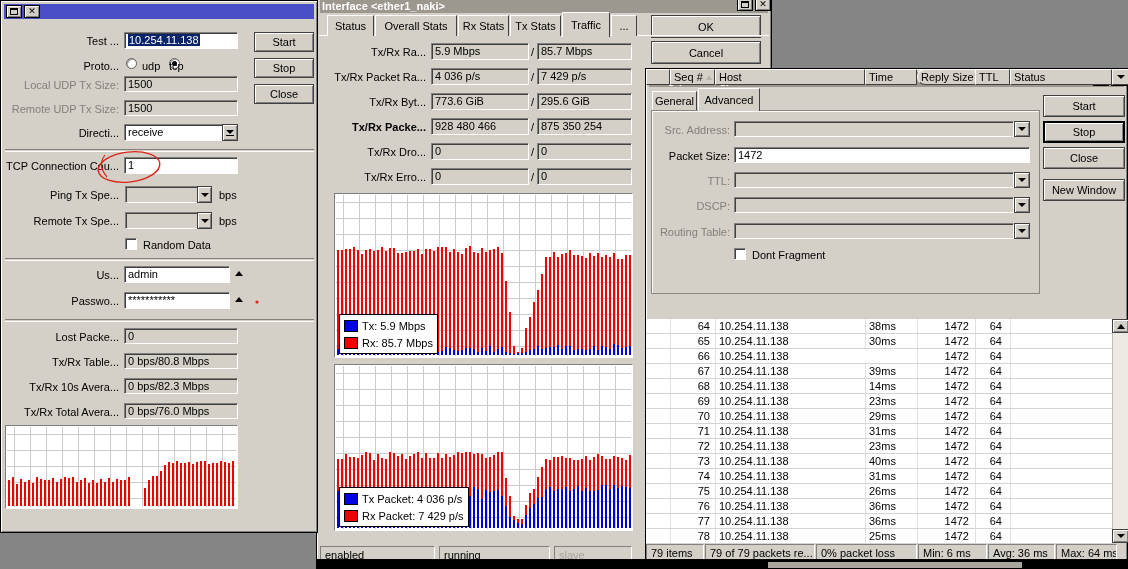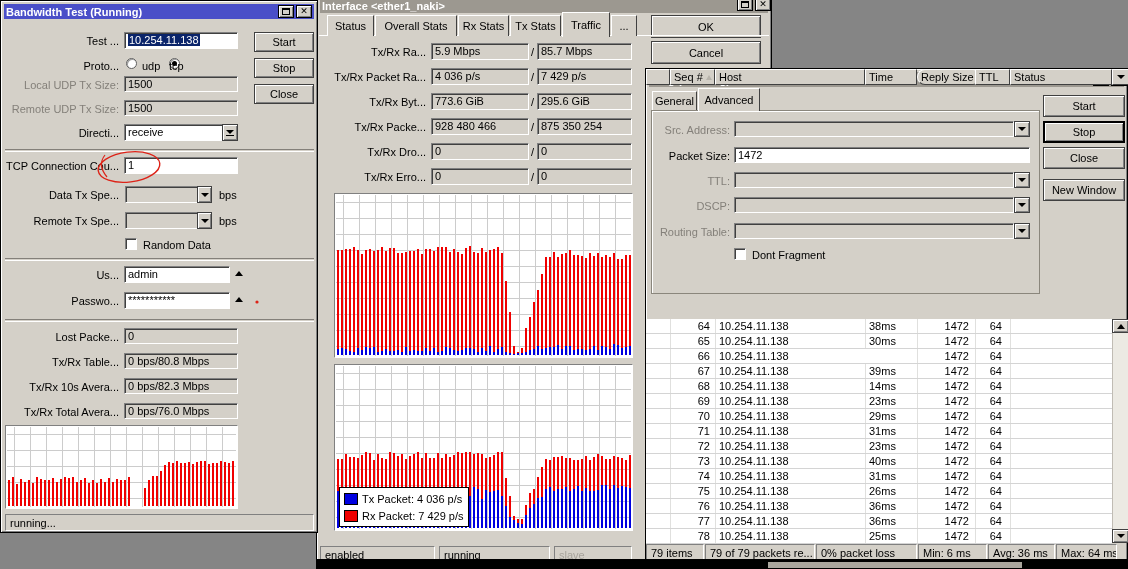--- a/index.html
+++ b/index.html
@@ -118,21 +118,21 @@
         <div class="txt" style="left: 214px; top: 51px;">/</div>
         <div class="fld dis" style="left: 220px; top: 48px; width: 95px; height: 17px;">85.7 Mbps</div>
         <div class="lbl" style="left: 2px; top: 76px; width: 107px;">Tx/Rx Packet Ra...</div>
         <div class="fld dis" style="left: 114px; top: 73px; width: 98px; height: 17px;">4 036 p/s</div>
         <div class="txt" style="left: 214px; top: 76px;">/</div>
         <div class="fld dis" style="left: 220px; top: 73px; width: 95px; height: 17px;">7 429 p/s</div>
         <div class="lbl" style="left: 2px; top: 101px; width: 107px;">Tx/Rx Byt...</div>
         <div class="fld dis" style="left: 114px; top: 98px; width: 98px; height: 17px;">773.6 GiB</div>
         <div class="txt" style="left: 214px; top: 101px;">/</div>
         <div class="fld dis" style="left: 220px; top: 98px; width: 95px; height: 17px;">295.6 GiB</div>
-        <div class="lbl" style="left: 2px; top: 126px; width: 107px;">Tx/Rx Packe...</div>
+        <div class="lbl" style="left: 2px; top: 126px; width: 107px; font-weight: bold;">Tx/Rx Packe...</div>
         <div class="fld dis" style="left: 114px; top: 123px; width: 98px; height: 17px;">928 480 466</div>
         <div class="txt" style="left: 214px; top: 126px;">/</div>
         <div class="fld dis" style="left: 220px; top: 123px; width: 95px; height: 17px;">875 350 254</div>
         <div class="lbl" style="left: 2px; top: 151px; width: 107px;">Tx/Rx Dro...</div>
         <div class="fld dis" style="left: 114px; top: 148px; width: 98px; height: 17px;">0</div>
         <div class="txt" style="left: 214px; top: 151px;">/</div>
         <div class="fld dis" style="left: 220px; top: 148px; width: 95px; height: 17px;">0</div>
         <div class="lbl" style="left: 2px; top: 176px; width: 107px;">Tx/Rx Erro...</div>
         <div class="fld dis" style="left: 114px; top: 173px; width: 98px; height: 17px;">0</div>
         <div class="txt" style="left: 214px; top: 176px;">/</div>
@@ -285,20 +285,30 @@
             <rect x="265" y="151" width="2" height="9" fill="#0000e0"></rect>
             <rect x="269" y="152" width="2" height="8" fill="#0000e0"></rect>
             <rect x="273" y="154" width="2" height="6" fill="#0000e0"></rect>
             <rect x="277" y="149" width="2" height="11" fill="#0000e0"></rect>
             <rect x="281" y="150" width="2" height="10" fill="#0000e0"></rect>
             <rect x="285" y="153" width="2" height="7" fill="#0000e0"></rect>
             <rect x="289" y="152" width="2" height="8" fill="#0000e0"></rect>
             <rect x="293" y="151" width="2" height="9" fill="#0000e0"></rect>
           </svg>
         </div>
+      <div class="legend" style="left:4px; top:120px;">
+        <div class="leg-row">
+            <div class="sw" style="background:var(--bar-blue);"></div>
+            <span>Tx:  5.9 Mbps</span>
+          </div>
+        <div class="leg-row">
+            <div class="sw" style="background:var(--bar-red);"></div>
+            <span>Rx:  85.7 Mbps</span>
+          </div>
+      </div>
     </div>
 
     <div class="graphbox" id="g-packet" style="left:17px; top:369px; width:299px; height:167px;">
       <div class="plot">
           <svg width="295" height="163" style="position: absolute; left: 0px; top: 0px;">
             <rect x="1" y="93" width="2" height="69" fill="#f00000"></rect>
             <rect x="5" y="93" width="2" height="69" fill="#f00000"></rect>
             <rect x="9" y="88" width="2" height="74" fill="#f00000"></rect>
             <rect x="13" y="91" width="2" height="71" fill="#f00000"></rect>
             <rect x="17" y="91" width="2" height="71" fill="#f00000"></rect>
@@ -459,21 +469,20 @@
       </div>
     </div>
 
     <div class="sunk" style="left:3px;  top:551px; width:115px; height:16px;"><span>enabled</span></div>
     <div class="sunk" style="left:122px; top:551px; width:111px; height:16px;"><span>running</span></div>
     <div class="sunk graylabel" style="left:237px; top:551px; width:78px; height:16px;"><span>slave</span></div>
   </div>
 
   <div class="win" style="left:0; top:0; width:318px; height:533px; z-index:3;">
     <div class="tbar active">
-      <span class="ttl">Bandwidth Test (Running)</span>
       <div class="tbtn">
           <div class="maxg"></div>
         </div>
       <div class="tbtn">
           <span>✕</span>
         </div>
     </div>
 
     <div class="lbl" style="left:2px; top:34px; width:116px;">Test ...</div>
     <div class="fld" style="left:123px; top:31px; width:114px; height:17px;"><span class="sel">10.254.11.138</span></div>
@@ -503,21 +512,21 @@
     <div class="cbtn" style="left:221px; top:123px; width:16px; height:17px;">
       <div class="tri-d"></div>
         <div class="cbar"></div>
     </div>
 
     <div class="hsep" style="left:4px; top:148px; width:309px;"></div>
 
     <div class="lbl" style="left:2px; top:159px; width:116px;">TCP Connection Cou...</div>
     <div class="fld" style="left:123px; top:156px; width:114px; height:17px;">1</div>
 
-    <div class="lbl" style="left:2px; top:188px; width:116px;">Data Tx Spe...</div>
+    <div class="lbl" style="left:2px; top:188px; width:116px;">Ping Tx Spe...</div>
     <div class="fld dis" style="left:124px; top:185px; width:73px; height:17px;"></div>
     <div class="cbtn" style="left:196px; top:185px; width:15px; height:17px;">
         <div class="tri-d"></div>
       </div>
     <div class="txt" style="left:218px; top:188px;">bps</div>
 
     <div class="lbl" style="left:2px; top:214px; width:116px;">Remote Tx Spe...</div>
     <div class="fld dis" style="left:124px; top:211px; width:73px; height:17px;"></div>
     <div class="cbtn" style="left:196px; top:211px; width:15px; height:17px;">
         <div class="tri-d"></div>
@@ -602,21 +611,20 @@
             <rect x="205" y="36" width="2" height="43" fill="#f00000"></rect>
             <rect x="209" y="36" width="2" height="43" fill="#f00000"></rect>
             <rect x="213" y="34" width="2" height="45" fill="#f00000"></rect>
             <rect x="217" y="35" width="2" height="44" fill="#f00000"></rect>
             <rect x="221" y="36" width="2" height="43" fill="#f00000"></rect>
             <rect x="225" y="34" width="2" height="45" fill="#f00000"></rect>
           </svg>
         </div>
     </div>
 
-    <div class="sunk" style="left:4px; top:513px; width:309px; height:17px;"><span>running...</span></div>
 
     <svg width="318" height="533" style="position:absolute; left:0; top:0; z-index:9; pointer-events:none;">
       <ellipse cx="128" cy="166" rx="31" ry="15" transform="rotate(-7 128 166)" fill="none" stroke="#dd2318" stroke-width="1.4"></ellipse>
       <path d="M104 154 q-8 10 2 22" fill="none" stroke="#dd2318" stroke-width="1.2"></path>
       <circle cx="256" cy="301" r="1.6" fill="#dd2318"></circle>
     </svg>
   </div>
 
   <div class="win" style="left:645px; top:68px; width:483px; height:497px; z-index:5;">
     <div class="tbar inactive">

